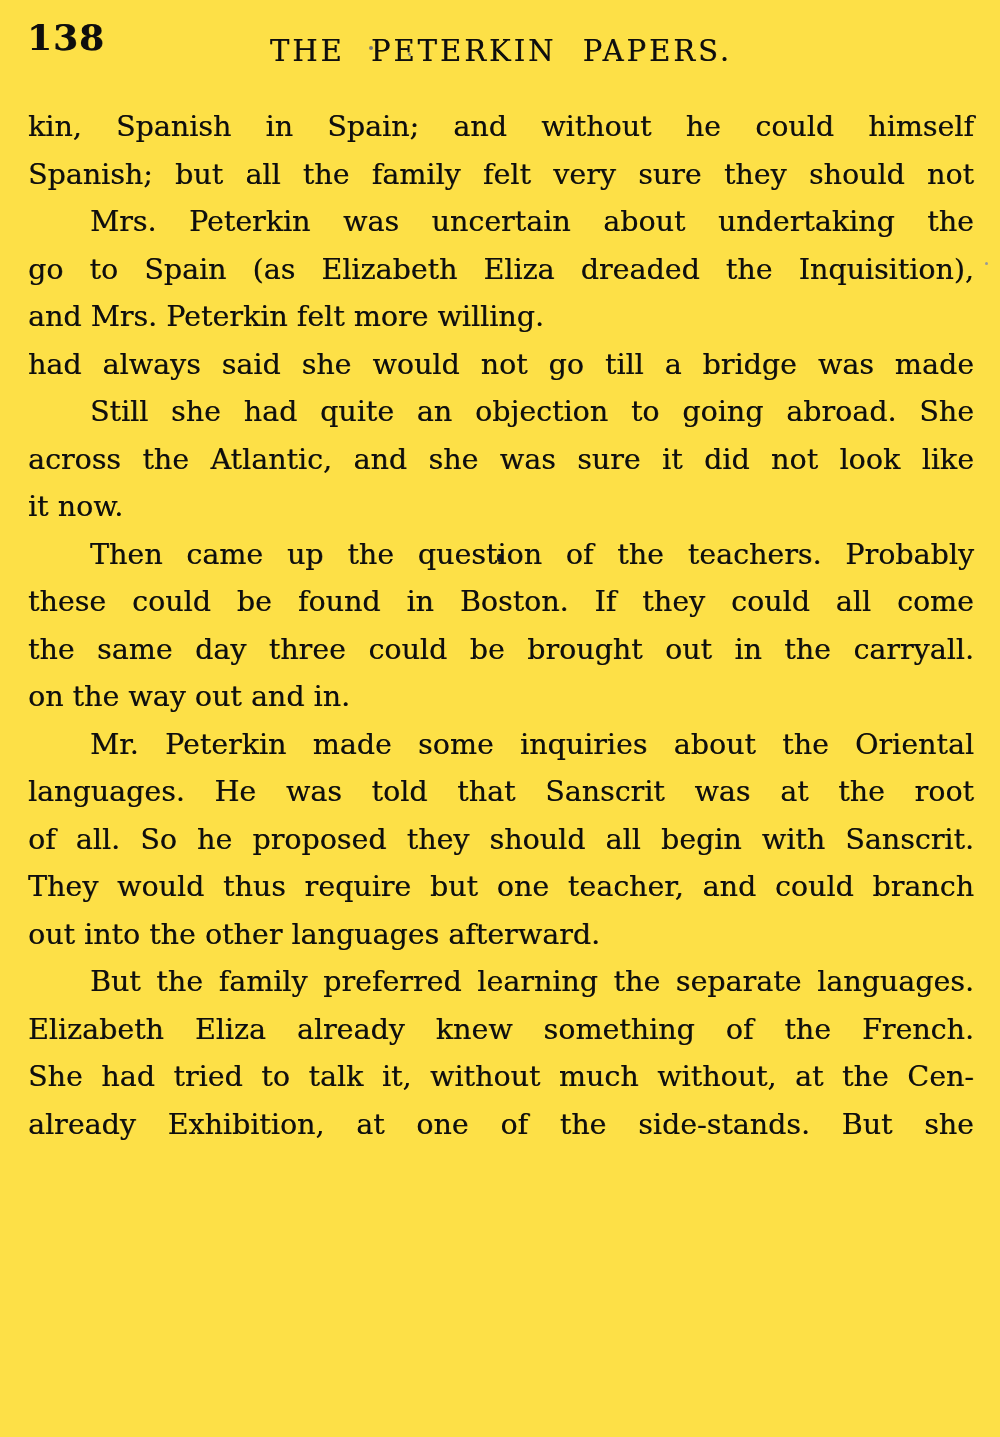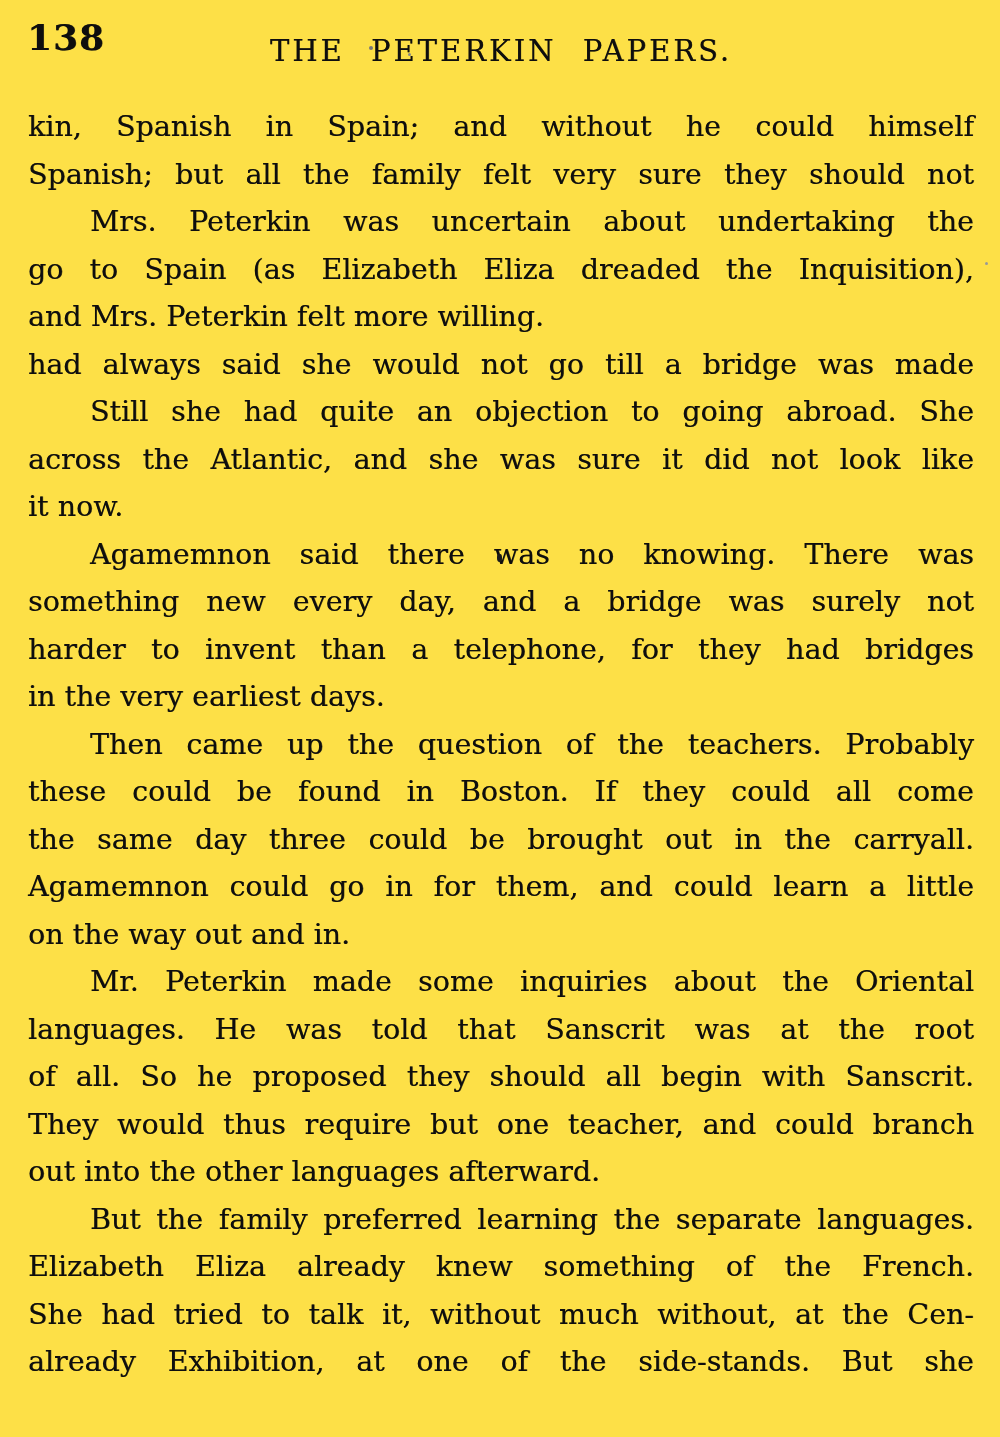--- a/index.html
+++ b/index.html
@@ -94,32 +94,25 @@
       <div class="line end">and Mrs. Peterkin felt more willing.</div>
     </div>
 
     <div class="para">
       <div class="line">had always said she would not go till a bridge was made</div>
       <div class="line indent">Still she had quite an objection to going abroad. She</div>
       <div class="line">across the Atlantic, and she was sure it did not look like</div>
       <div class="line end">it now.</div>
     </div>
 
-    <div class="para">
-      <div class="line indent">Agamemnon said there was no knowing. There was</div>
-      <div class="line">something new every day, and a bridge was surely not</div>
-      <div class="line">harder to invent than a telephone, for they had bridges</div>
-      <div class="line end">in the very earliest days.</div>
-    </div>
 
     <div class="para">
       <div class="line indent">Then came up the question of the teachers. Probably</div>
       <div class="line">these could be found in Boston. If they could all come</div>
       <div class="line">the same day three could be brought out in the carryall.</div>
-      <div class="line">Agamemnon could go in for them, and could learn a little</div>
       <div class="line end">on the way out and in.</div>
     </div>
 
     <div class="para">
       <div class="line indent">Mr. Peterkin made some inquiries about the Oriental</div>
       <div class="line">languages. He was told that Sanscrit was at the root</div>
       <div class="line">of all. So he proposed they should all begin with Sanscrit.</div>
       <div class="line">They would thus require but one teacher, and could branch</div>
       <div class="line end">out into the other languages afterward.</div>
     </div>

